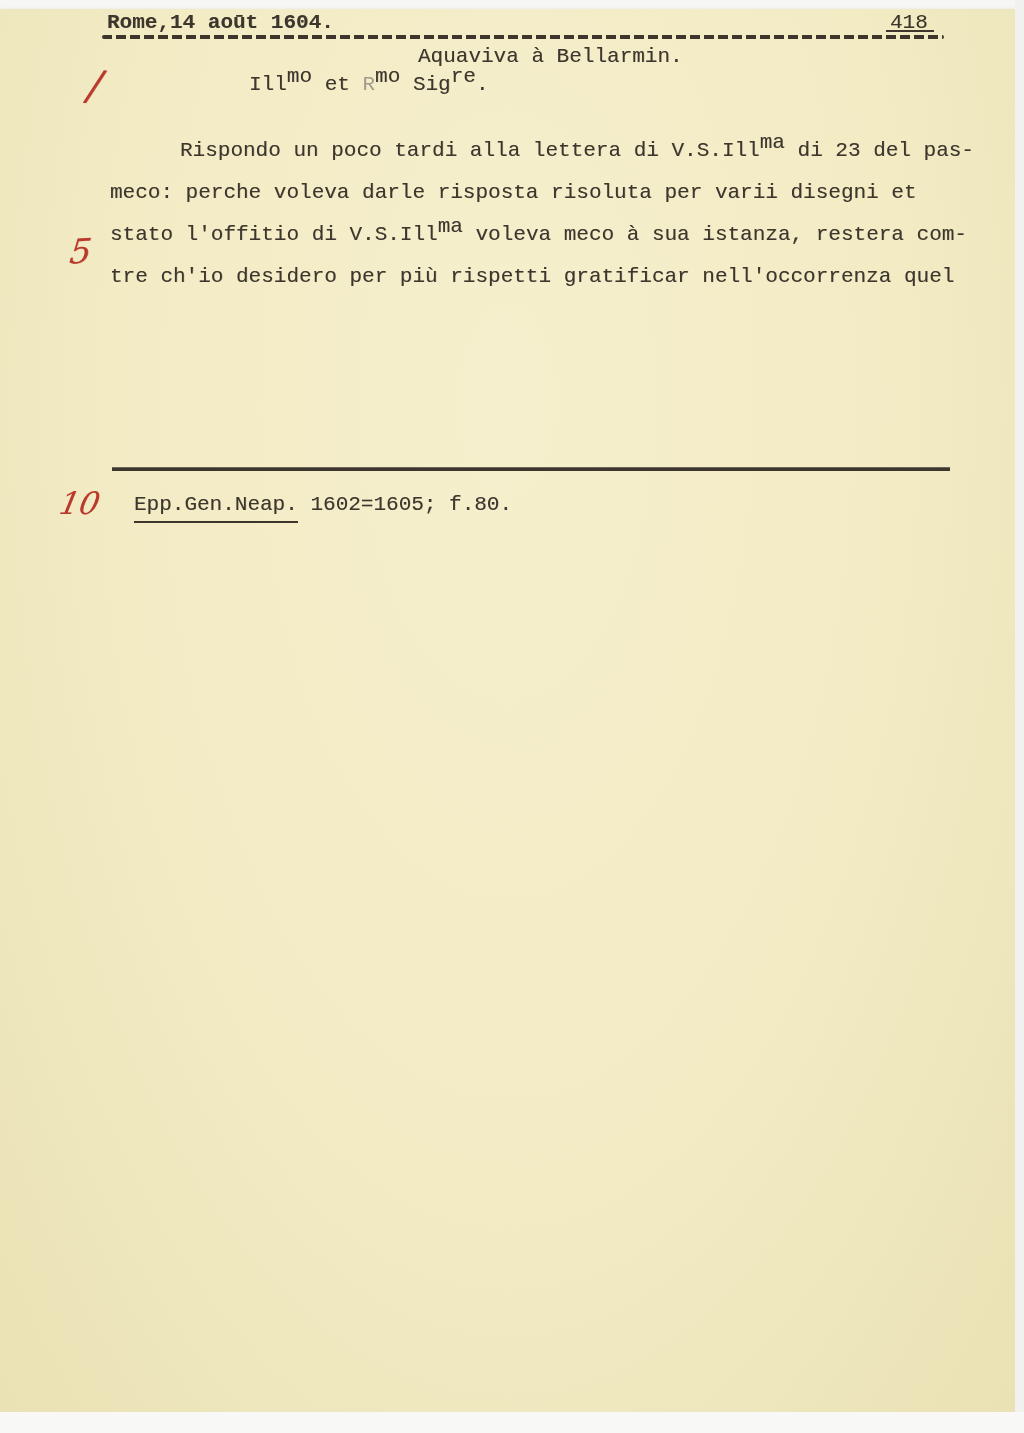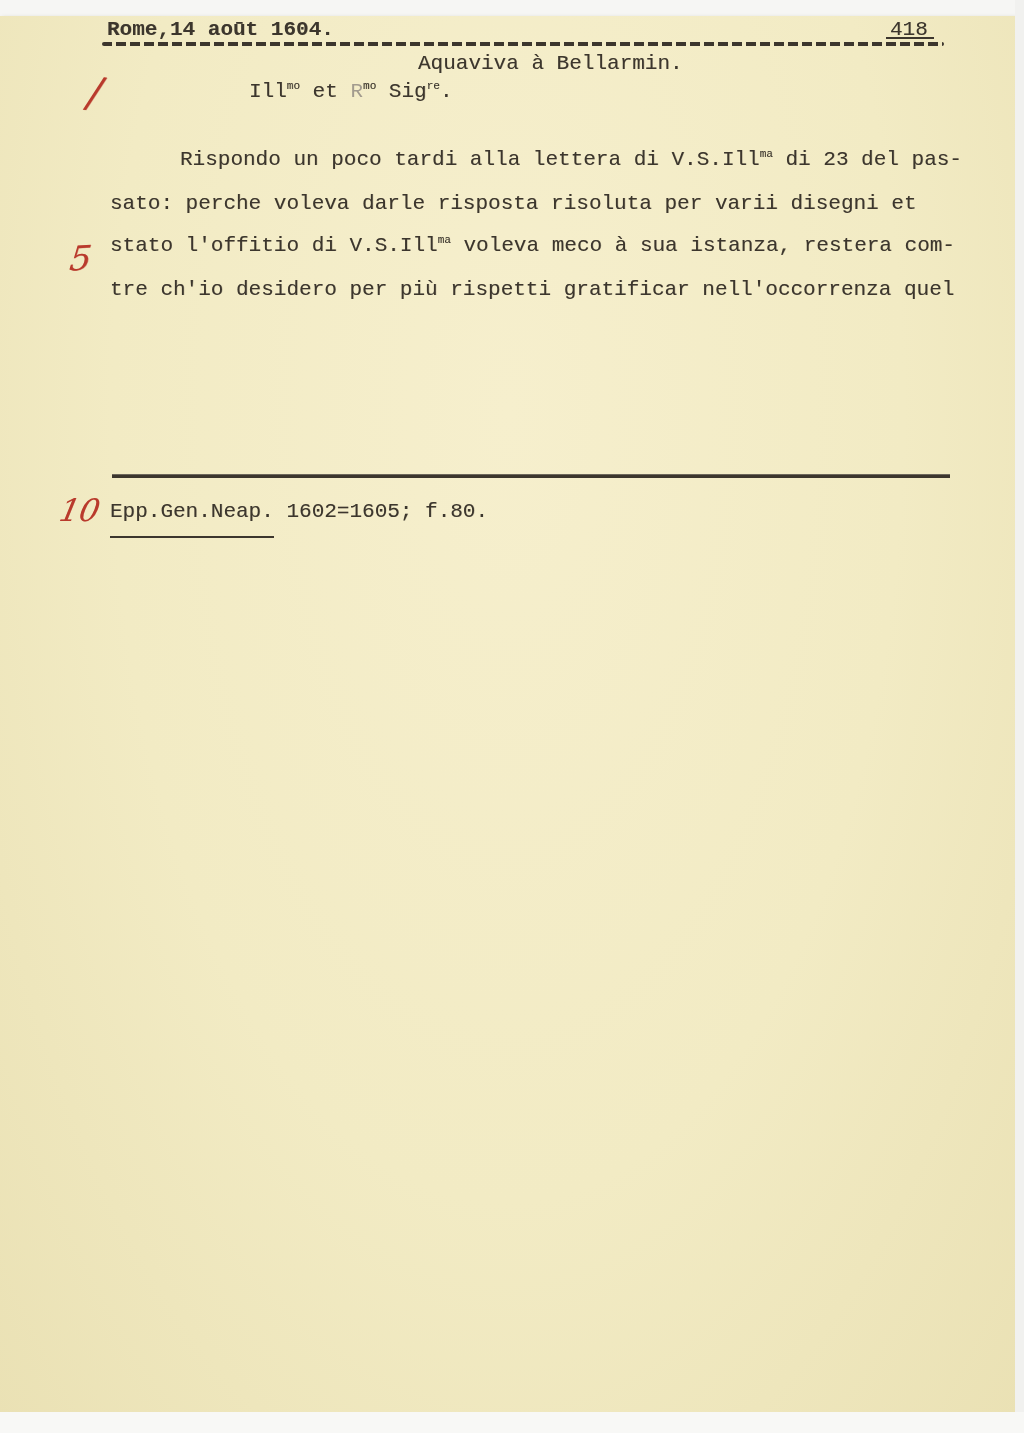--- a/index.html
+++ b/index.html
@@ -4,21 +4,21 @@
 <style>
   html,body{margin:0;padding:0;}
   body{
     width:1024px;height:1433px;
     background:#f6f6f4;
     position:relative;
     font-family:"Liberation Mono",monospace;
     overflow:hidden;
   }
   .page{
-    position:absolute;left:0;top:16px;
+    position:absolute;left:0;top:9px;
     width:1015px;height:1412px;
     background:radial-gradient(ellipse at 50% 28%, #f6efcd 0%, #f2ebc4 55%, #eae1b4 100%);
     box-shadow:2px 2px 4px rgba(90,80,50,.35);
   }
   .ink{color:#3c362d;text-shadow:0.4px 0.4px 0 rgba(60,54,45,.35);}
   
   .hdr{position:absolute;top:2px;font-size:21px;white-space:pre;}
   .hdr-date{left:107px;font-weight:bold;}
   .hdr-title{left:418px;margin-top:34px;}
   .hdr-num{left:890px;}
@@ -29,23 +29,23 @@
     border-radius:2px;
   }
   
   .body-text{
     position:absolute;left:110px;top:55px;width:880px;
     font-size:21px;line-height:42px;
   }
   .line{white-space:pre;}
   .indent-sal{padding-left:139px;}
   .indent-par{padding-left:70px;margin-top:24px;}
-  .sup{font-size:11px;position:relative;top:-8px;text-align:right;}
+  .sup{font-size:21px;position:relative;top:-8px;text-align:right;}
   .faded{color:#a29b8e;text-shadow:none;}
-  .u{border-bottom:2px solid #3c362d;padding-bottom:13px;}
+  .u{border-bottom:2px solid #3c362d;padding-bottom:5px;margin-left:24px;}
   
   .footer-rule{
     position:absolute;left:112px;top:458px;width:838px;height:4px;
     background:linear-gradient(180deg,#6d675b 0 1px,#3c362d 1px 100%);
   }
   .citation{position:absolute;left:110px;top:484px;font-size:21px;white-space:pre;}
   
   .redmark{
     position:absolute;color:#b93a2c;
     font-family:"DejaVu Serif",serif;font-style:italic;
@@ -69,21 +69,21 @@
   <div class="num-underline"></div>
   <div class="dashed-rule"></div>
 
   <div class="redmark m1">/</div>
   <div class="redmark m5">5</div>
   <div class="redmark m10">10</div>
 
   <div class="body-text ink">
     <div class="line indent-sal"><span>Ill</span><span class="sup">mo</span><span> et </span><span class="faded">R</span><span class="sup">mo</span><span> Sig</span><span class="sup">re</span><span>.</span></div>
     <div class="line indent-par"><span>Rispondo un poco tardi alla lettera di V.S.Ill</span><span class="sup">ma</span><span> di 23 del pas-</span></div>
-    <div class="line"><span>sato: perche voleva darle risposta risoluta per varii disegni et</span></div>
+    <div class="line"><span>meco: perche voleva darle risposta risoluta per varii disegni et</span></div>
     <div class="line"><span>stato l'offitio di V.S.Ill</span><span class="sup">ma</span><span> voleva meco à sua istanza, restera com-</span></div>
     <div class="line"><span>tre ch'io desidero per più rispetti gratificar nell'occorrenza quel</span></div>
   </div>
 
   <div class="footer-rule"></div>
   <div class="citation ink"><span class="u">Epp.Gen.Neap.</span><span> 1602=1605; f.80.</span></div>
 
 </div>
 
 <div class="scan-edge-right"></div>

